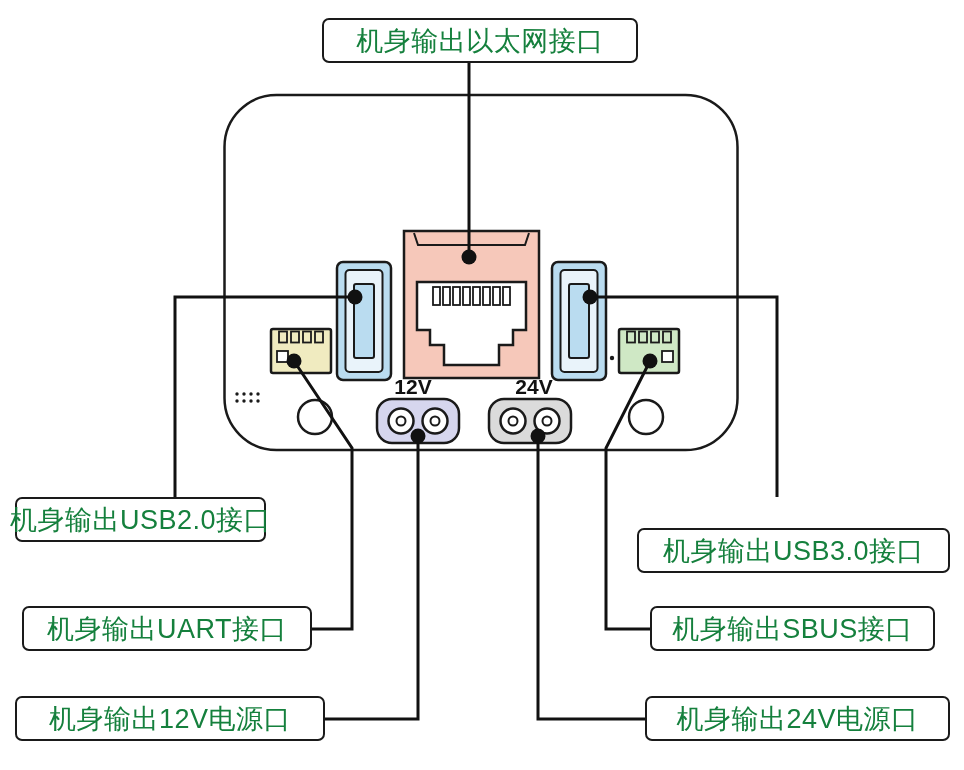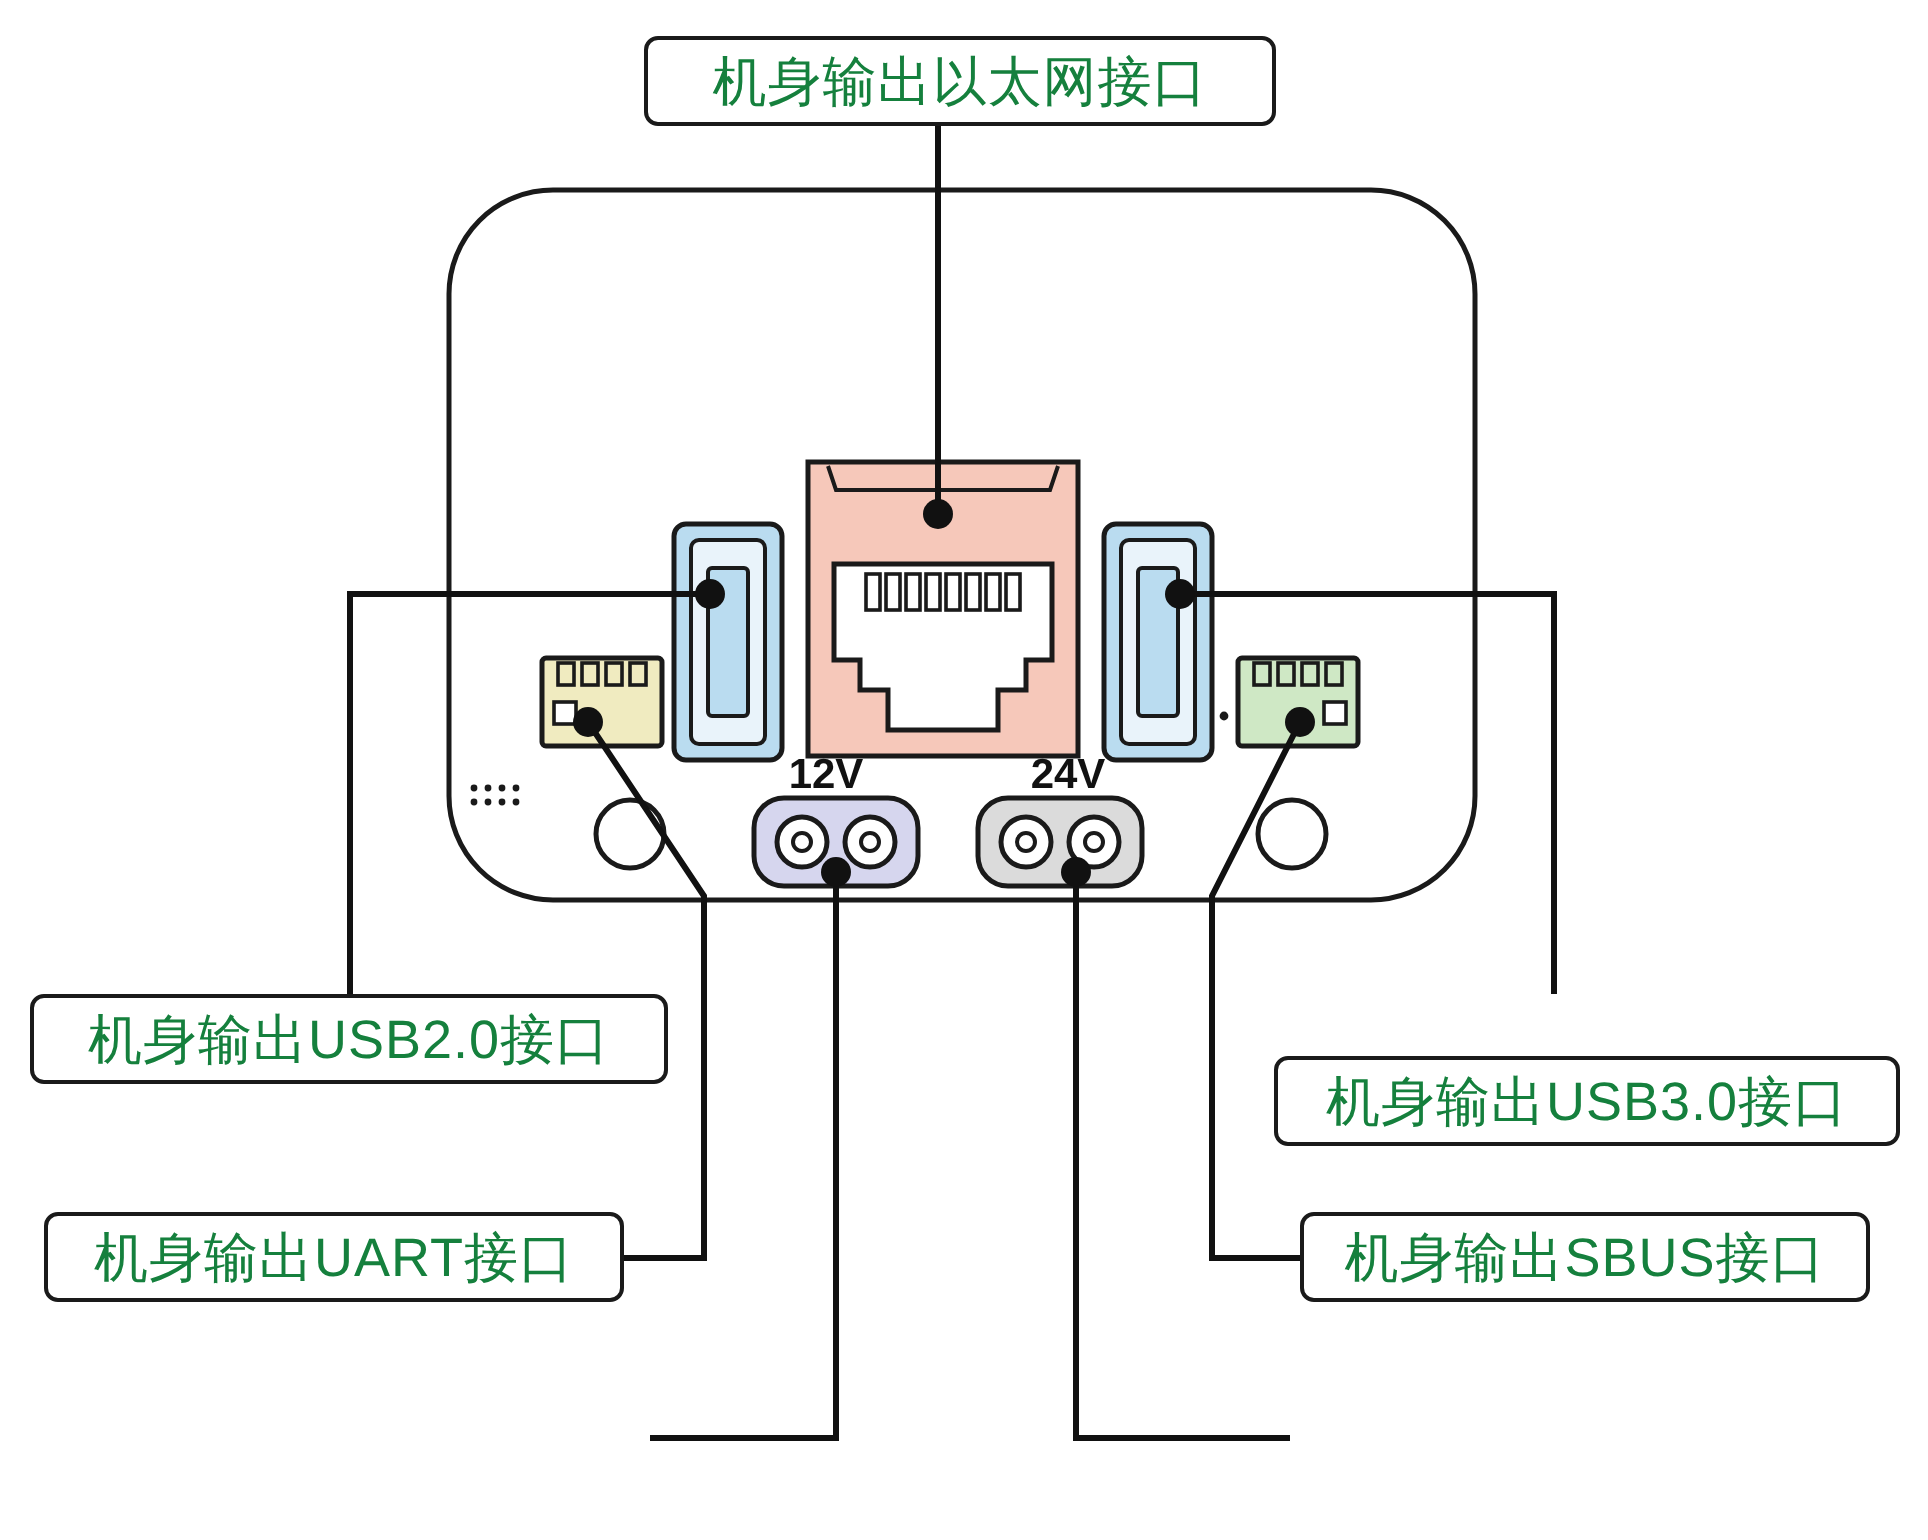--- a/index.html
+++ b/index.html
@@ -144,23 +144,25 @@
       <circle cx="590" cy="297" r="7.5"></circle>
       <circle cx="294" cy="361" r="7.5"></circle>
       <circle cx="650" cy="361" r="7.5"></circle>
       <circle cx="418" cy="436" r="7.5"></circle>
       <circle cx="538" cy="436" r="7.5"></circle>
     </g>
   </svg>
 
   <div class="label-box" style="left:322px;top:18px;width:316px;height:45px;">机身输出以太网接口</div>
 
-  <div class="label-box" style="left:15px;top:497px;width:319px;height:45px;">机身输出USB2.0接口</div>
+  <div class="label-box" style="left:15px;top:497px;width:251px;height:45px;">机身输出USB2.0接口</div>
 
   <div class="label-box" style="left:637px;top:497px;width:313px;height:45px;margin-top:31px;">机身输出USB3.0接口</div>
 
   <div class="label-box" style="left:22px;top:606px;width:290px;height:45px;text-align:center;">机身输出UART接口</div>
 
   <div class="label-box" style="left:650px;top:606px;width:285px;height:45px;">机身输出SBUS接口</div>
 
+  <div class="label-box" style="left:15px;top:696px;width:310px;height:45px;">机身输出12V电源口</div>
 
+  <div class="label-box" style="left:645px;top:696px;width:305px;height:45px;">机身输出24V电源口</div>
 
 </div>
 
 </body></html>

